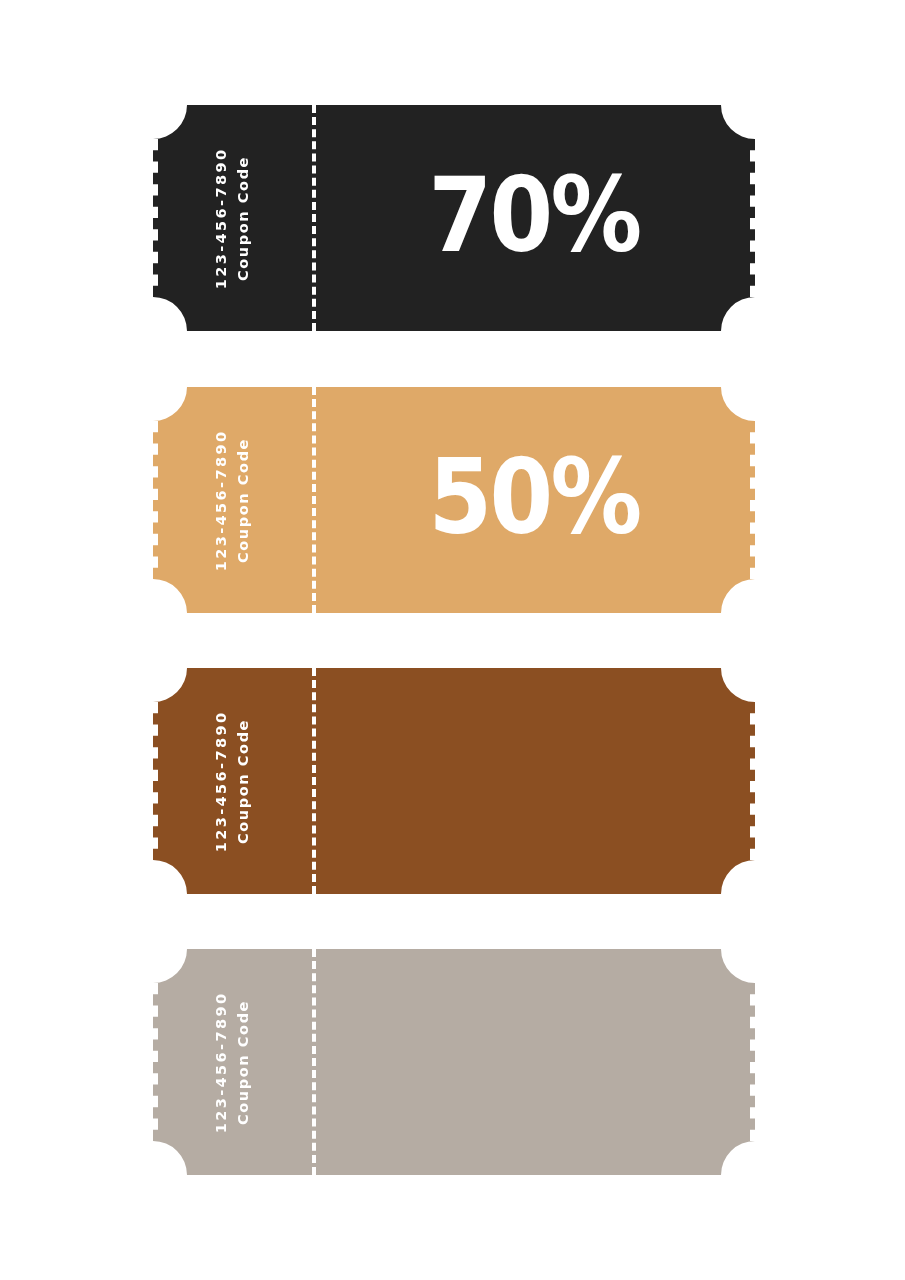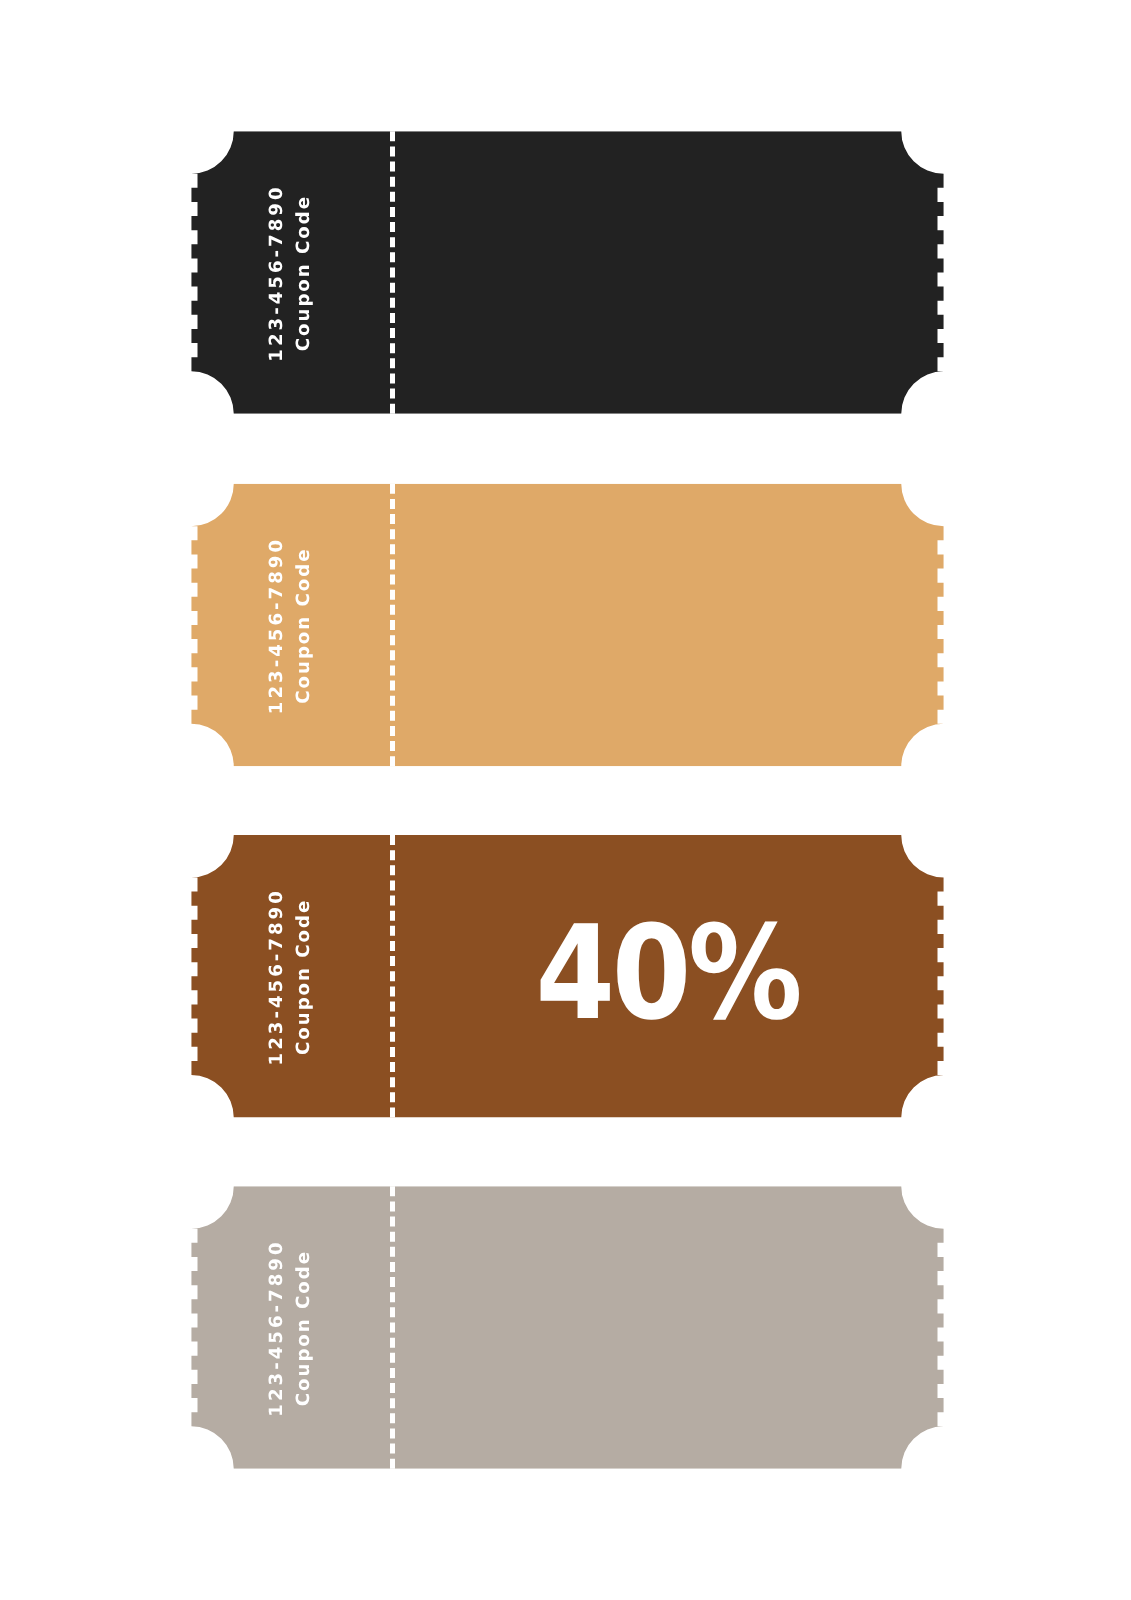--- a/index.html
+++ b/index.html
@@ -129,51 +129,54 @@
       <path d="M 34 0 L 568 0 A 34 34 0 0 0 602 34 L 602 45.285714285714285 L 597 45.285714285714285 L 597 56.57142857142857 L 602 56.57142857142857 L 602 67.85714285714286 L 597 67.85714285714286 L 597 79.14285714285714 L 602 79.14285714285714 L 602 90.42857142857143 L 597 90.42857142857143 L 597 101.71428571428571 L 602 101.71428571428571 L 602 113.00000000000001 L 597 113.00000000000001 L 597 124.28571428571429 L 602 124.28571428571429 L 602 135.57142857142858 L 597 135.57142857142858 L 597 146.85714285714286 L 602 146.85714285714286 L 602 158.14285714285714 L 597 158.14285714285714 L 597 169.42857142857144 L 602 169.42857142857144 L 602 180.71428571428572 L 597 180.71428571428572 L 597 192.00000000000003 L 602 192.00000000000003 L 602 192 A 34 34 0 0 0 568 226 L 34 226 A 34 34 0 0 0 0 192 L 0 180.71428571428572 L 5 180.71428571428572 L 5 169.42857142857142 L 0 169.42857142857142 L 0 158.14285714285714 L 5 158.14285714285714 L 5 146.85714285714283 L 0 146.85714285714283 L 0 135.57142857142858 L 5 135.57142857142858 L 5 124.28571428571429 L 0 124.28571428571429 L 0 112.99999999999999 L 5 112.99999999999999 L 5 101.71428571428571 L 0 101.71428571428571 L 0 90.42857142857142 L 5 90.42857142857142 L 5 79.14285714285714 L 0 79.14285714285714 L 0 67.85714285714285 L 5 67.85714285714285 L 5 56.57142857142857 L 0 56.57142857142857 L 0 45.28571428571427 L 5 45.28571428571427 L 5 33.999999999999986 L 0 33.999999999999986 L 0 34 A 34 34 0 0 0 34 0 Z" fill="#222222"></path>
     </svg>
     <div class="ticket-content">
       <div class="stub">
         <div class="stub-rot">
           <div class="stub-line label">Coupon Code</div>
           <div class="stub-line code">123-456-7890</div>
         </div>
       </div>
       <div class="perforation"></div>
+      <div class="body-area">
+        <div class="discount">70%</div>
+      </div>
     </div>
   </div>
     <div class="ticket" style="top: 387px;">
     <svg class="ticket-shape" viewBox="0 0 602 226" width="602" height="226" xmlns="http://www.w3.org/2000/svg" preserveAspectRatio="none">
       <path d="M 34 0 L 568 0 A 34 34 0 0 0 602 34 L 602 45.285714285714285 L 597 45.285714285714285 L 597 56.57142857142857 L 602 56.57142857142857 L 602 67.85714285714286 L 597 67.85714285714286 L 597 79.14285714285714 L 602 79.14285714285714 L 602 90.42857142857143 L 597 90.42857142857143 L 597 101.71428571428571 L 602 101.71428571428571 L 602 113.00000000000001 L 597 113.00000000000001 L 597 124.28571428571429 L 602 124.28571428571429 L 602 135.57142857142858 L 597 135.57142857142858 L 597 146.85714285714286 L 602 146.85714285714286 L 602 158.14285714285714 L 597 158.14285714285714 L 597 169.42857142857144 L 602 169.42857142857144 L 602 180.71428571428572 L 597 180.71428571428572 L 597 192.00000000000003 L 602 192.00000000000003 L 602 192 A 34 34 0 0 0 568 226 L 34 226 A 34 34 0 0 0 0 192 L 0 180.71428571428572 L 5 180.71428571428572 L 5 169.42857142857142 L 0 169.42857142857142 L 0 158.14285714285714 L 5 158.14285714285714 L 5 146.85714285714283 L 0 146.85714285714283 L 0 135.57142857142858 L 5 135.57142857142858 L 5 124.28571428571429 L 0 124.28571428571429 L 0 112.99999999999999 L 5 112.99999999999999 L 5 101.71428571428571 L 0 101.71428571428571 L 0 90.42857142857142 L 5 90.42857142857142 L 5 79.14285714285714 L 0 79.14285714285714 L 0 67.85714285714285 L 5 67.85714285714285 L 5 56.57142857142857 L 0 56.57142857142857 L 0 45.28571428571427 L 5 45.28571428571427 L 5 33.999999999999986 L 0 33.999999999999986 L 0 34 A 34 34 0 0 0 34 0 Z" fill="#DFA968"></path>
     </svg>
     <div class="ticket-content">
       <div class="stub">
         <div class="stub-rot">
           <div class="stub-line label">Coupon Code</div>
           <div class="stub-line code">123-456-7890</div>
         </div>
       </div>
       <div class="perforation"></div>
+      <div class="body-area">
+        <div class="discount">50%</div>
+      </div>
     </div>
   </div>
     <div class="ticket" style="top: 668px;">
     <svg class="ticket-shape" viewBox="0 0 602 226" width="602" height="226" xmlns="http://www.w3.org/2000/svg" preserveAspectRatio="none">
       <path d="M 34 0 L 568 0 A 34 34 0 0 0 602 34 L 602 45.285714285714285 L 597 45.285714285714285 L 597 56.57142857142857 L 602 56.57142857142857 L 602 67.85714285714286 L 597 67.85714285714286 L 597 79.14285714285714 L 602 79.14285714285714 L 602 90.42857142857143 L 597 90.42857142857143 L 597 101.71428571428571 L 602 101.71428571428571 L 602 113.00000000000001 L 597 113.00000000000001 L 597 124.28571428571429 L 602 124.28571428571429 L 602 135.57142857142858 L 597 135.57142857142858 L 597 146.85714285714286 L 602 146.85714285714286 L 602 158.14285714285714 L 597 158.14285714285714 L 597 169.42857142857144 L 602 169.42857142857144 L 602 180.71428571428572 L 597 180.71428571428572 L 597 192.00000000000003 L 602 192.00000000000003 L 602 192 A 34 34 0 0 0 568 226 L 34 226 A 34 34 0 0 0 0 192 L 0 180.71428571428572 L 5 180.71428571428572 L 5 169.42857142857142 L 0 169.42857142857142 L 0 158.14285714285714 L 5 158.14285714285714 L 5 146.85714285714283 L 0 146.85714285714283 L 0 135.57142857142858 L 5 135.57142857142858 L 5 124.28571428571429 L 0 124.28571428571429 L 0 112.99999999999999 L 5 112.99999999999999 L 5 101.71428571428571 L 0 101.71428571428571 L 0 90.42857142857142 L 5 90.42857142857142 L 5 79.14285714285714 L 0 79.14285714285714 L 0 67.85714285714285 L 5 67.85714285714285 L 5 56.57142857142857 L 0 56.57142857142857 L 0 45.28571428571427 L 5 45.28571428571427 L 5 33.999999999999986 L 0 33.999999999999986 L 0 34 A 34 34 0 0 0 34 0 Z" fill="#8B4F22"></path>
     </svg>
     <div class="ticket-content">
       <div class="stub">
         <div class="stub-rot">
           <div class="stub-line label">Coupon Code</div>
           <div class="stub-line code">123-456-7890</div>
         </div>
       </div>
       <div class="perforation"></div>
-      <div class="body-area">
-        <div class="discount">40%</div>
-      </div>
     </div>
   </div>
     <div class="ticket" style="top: 949px;">
     <svg class="ticket-shape" viewBox="0 0 602 226" width="602" height="226" xmlns="http://www.w3.org/2000/svg" preserveAspectRatio="none">
       <path d="M 34 0 L 568 0 A 34 34 0 0 0 602 34 L 602 45.285714285714285 L 597 45.285714285714285 L 597 56.57142857142857 L 602 56.57142857142857 L 602 67.85714285714286 L 597 67.85714285714286 L 597 79.14285714285714 L 602 79.14285714285714 L 602 90.42857142857143 L 597 90.42857142857143 L 597 101.71428571428571 L 602 101.71428571428571 L 602 113.00000000000001 L 597 113.00000000000001 L 597 124.28571428571429 L 602 124.28571428571429 L 602 135.57142857142858 L 597 135.57142857142858 L 597 146.85714285714286 L 602 146.85714285714286 L 602 158.14285714285714 L 597 158.14285714285714 L 597 169.42857142857144 L 602 169.42857142857144 L 602 180.71428571428572 L 597 180.71428571428572 L 597 192.00000000000003 L 602 192.00000000000003 L 602 192 A 34 34 0 0 0 568 226 L 34 226 A 34 34 0 0 0 0 192 L 0 180.71428571428572 L 5 180.71428571428572 L 5 169.42857142857142 L 0 169.42857142857142 L 0 158.14285714285714 L 5 158.14285714285714 L 5 146.85714285714283 L 0 146.85714285714283 L 0 135.57142857142858 L 5 135.57142857142858 L 5 124.28571428571429 L 0 124.28571428571429 L 0 112.99999999999999 L 5 112.99999999999999 L 5 101.71428571428571 L 0 101.71428571428571 L 0 90.42857142857142 L 5 90.42857142857142 L 5 79.14285714285714 L 0 79.14285714285714 L 0 67.85714285714285 L 5 67.85714285714285 L 5 56.57142857142857 L 0 56.57142857142857 L 0 45.28571428571427 L 5 45.28571428571427 L 5 33.999999999999986 L 0 33.999999999999986 L 0 34 A 34 34 0 0 0 34 0 Z" fill="#B5ACA3"></path>
     </svg>
     <div class="ticket-content">
       <div class="stub">
         <div class="stub-rot">
           <div class="stub-line label">Coupon Code</div>

